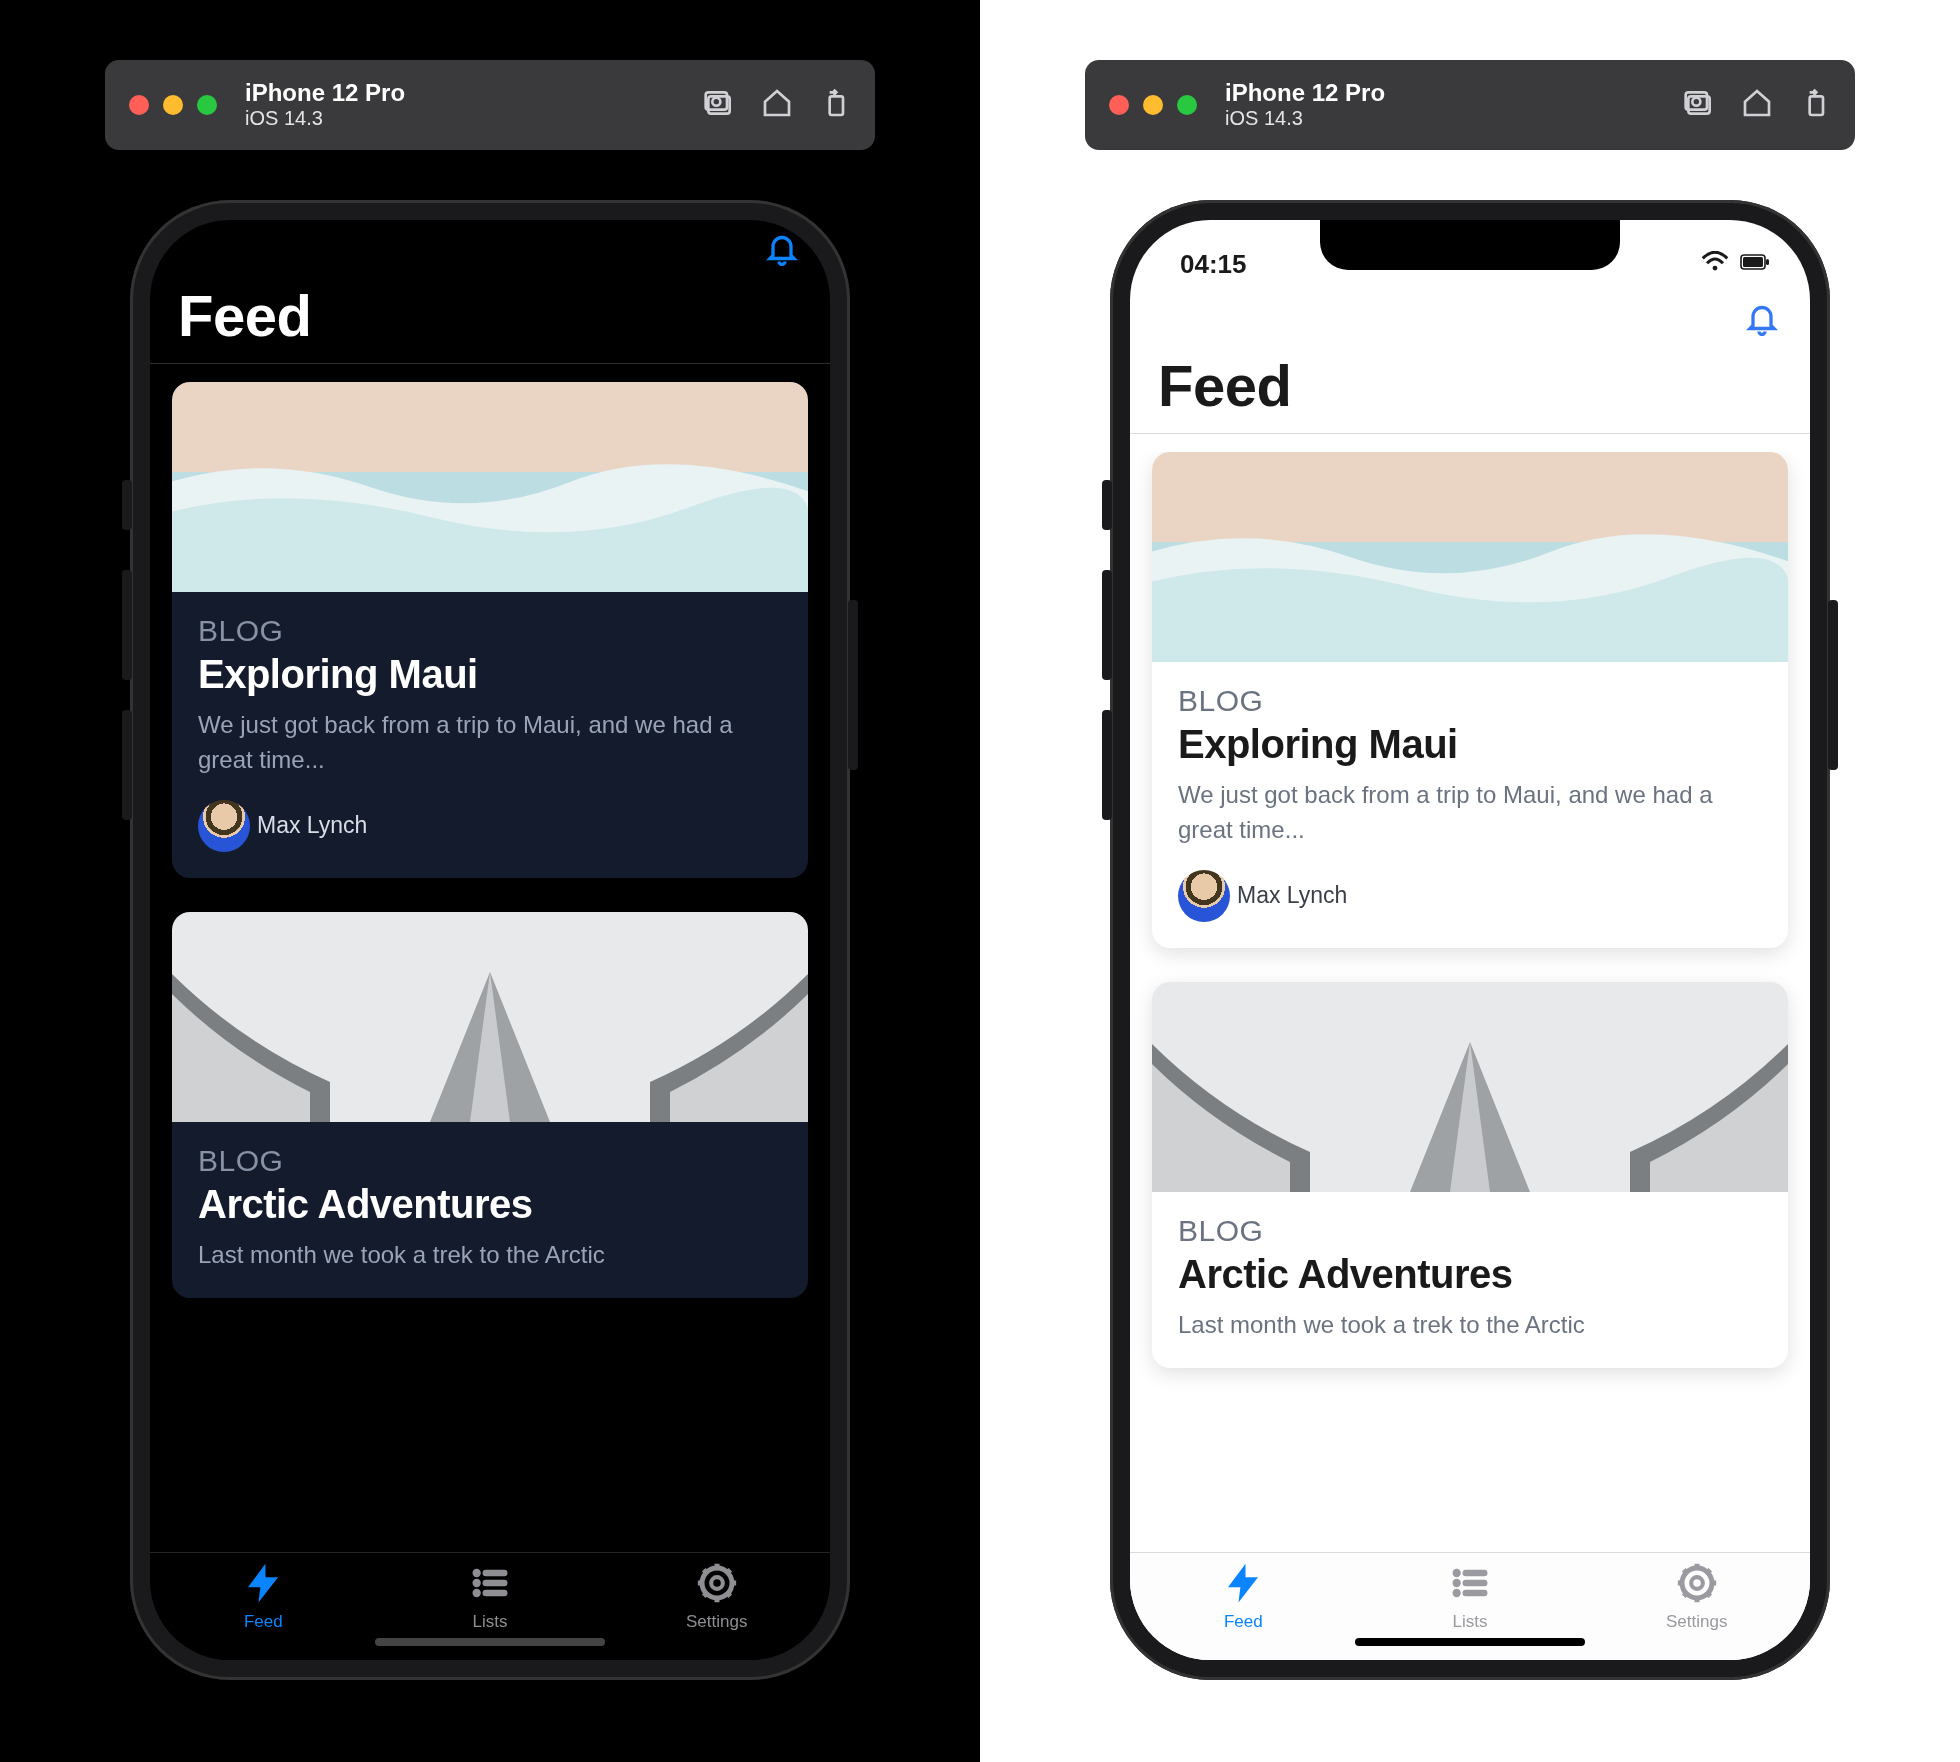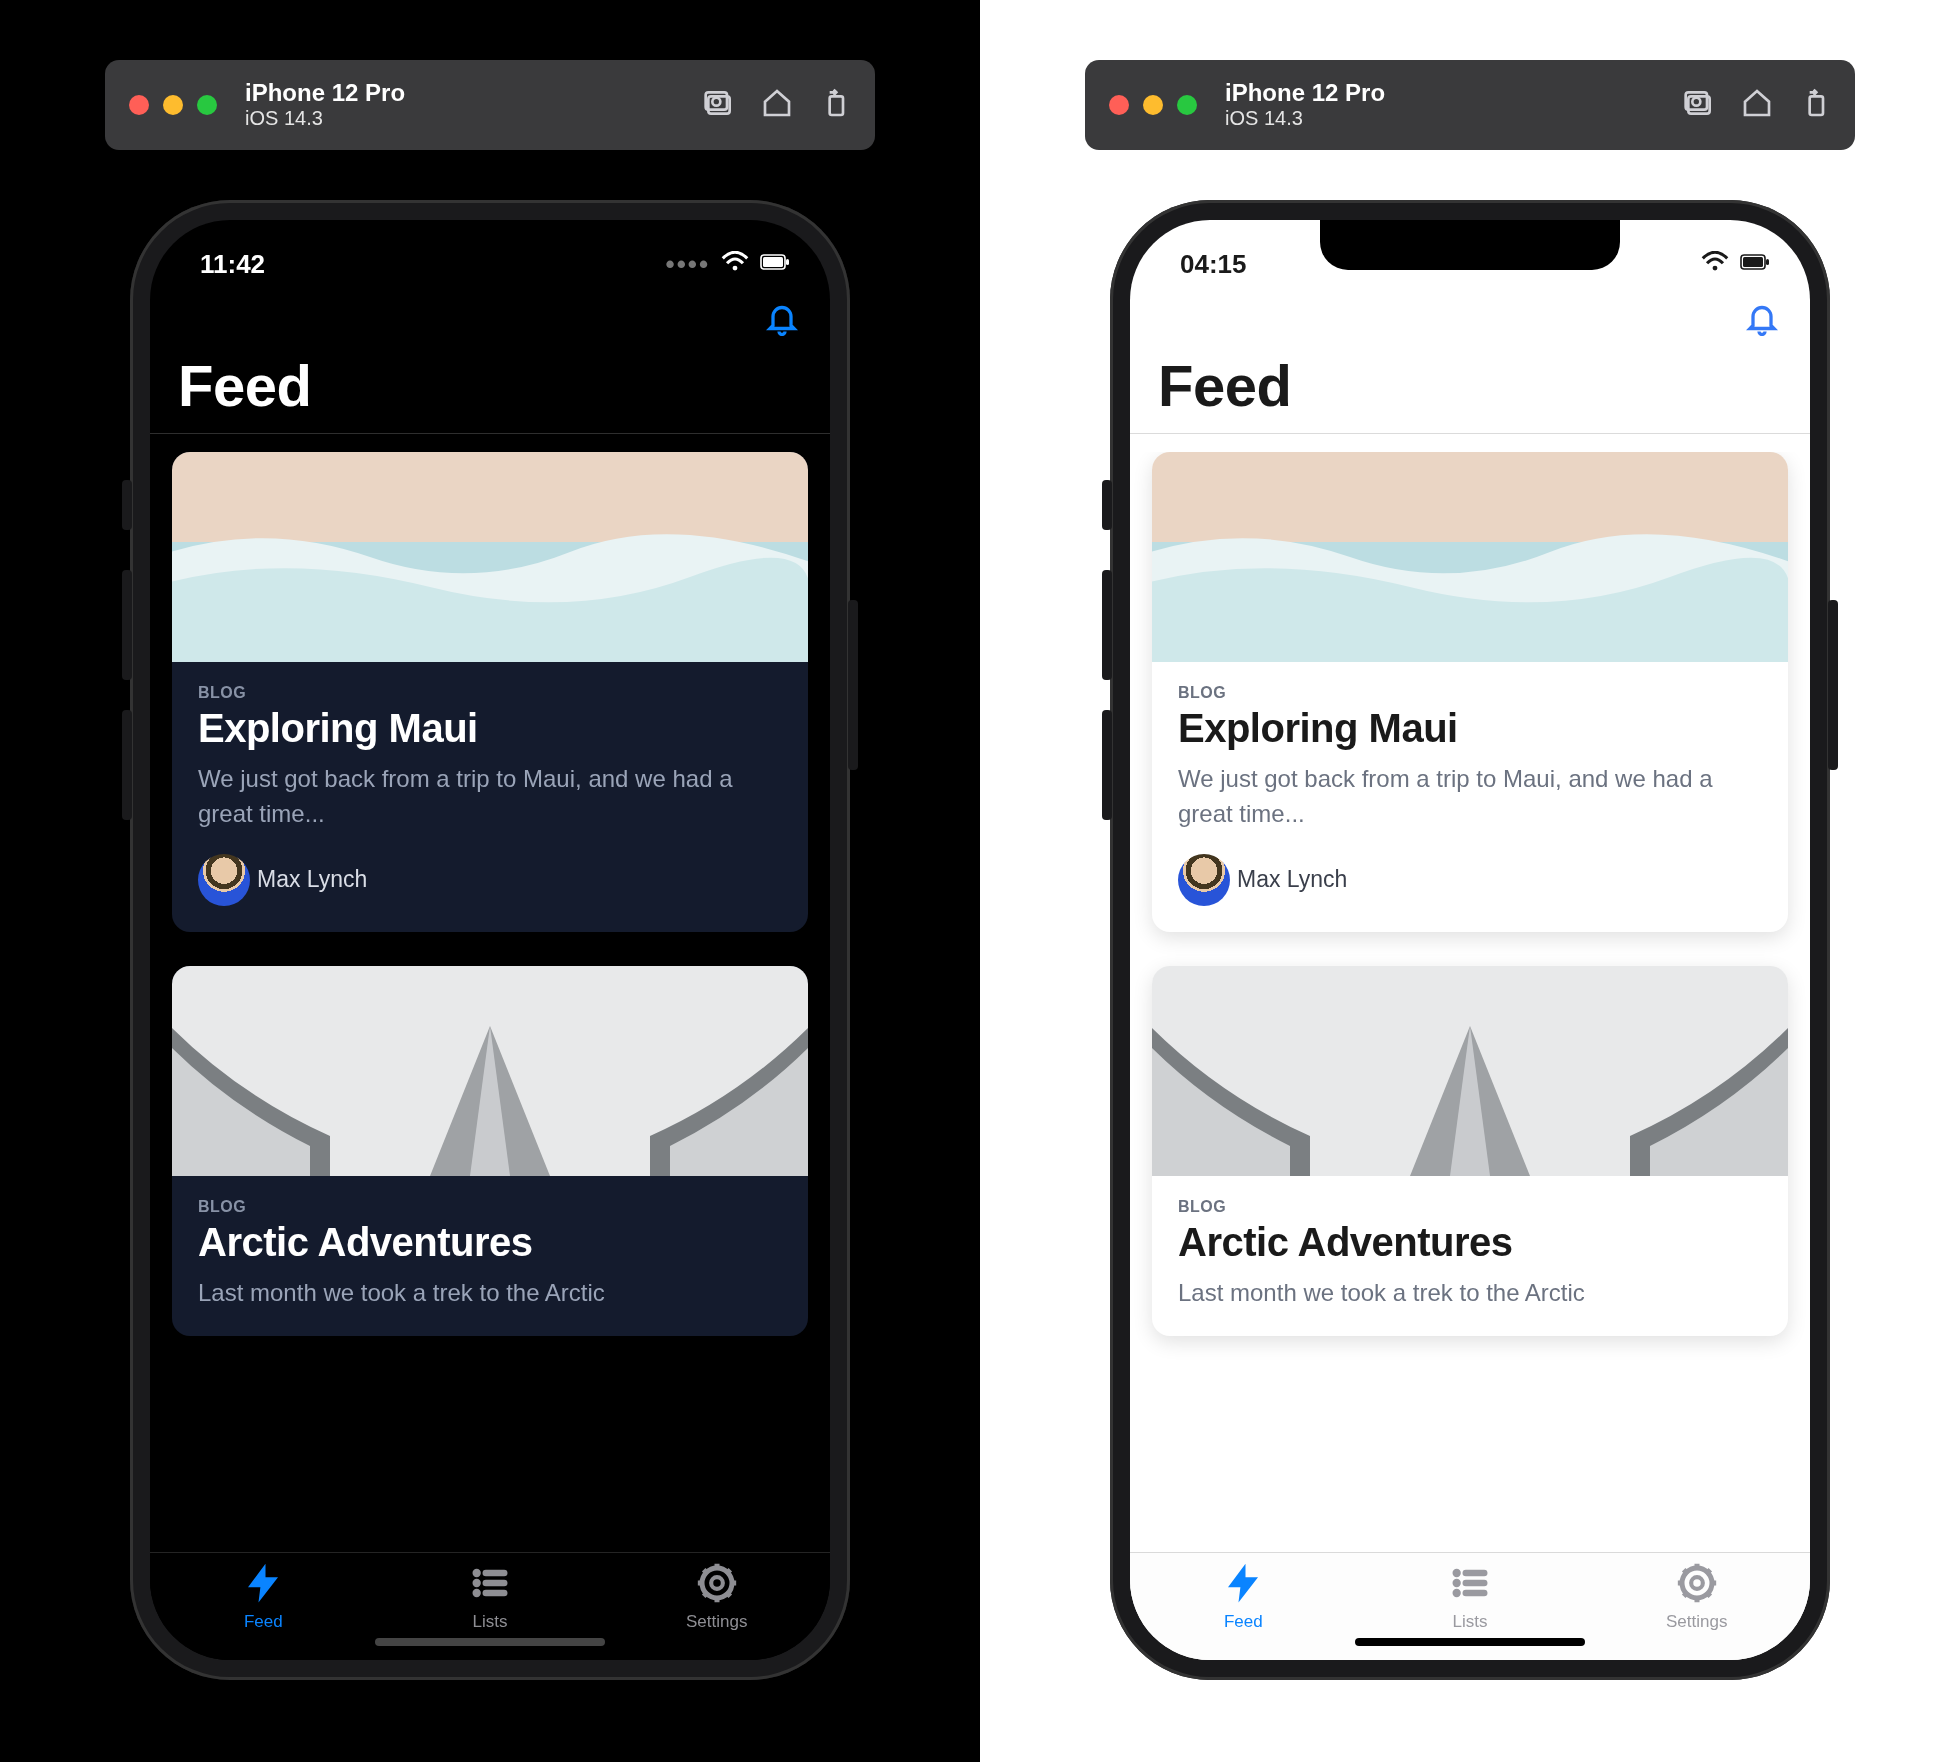--- a/index.html
+++ b/index.html
@@ -144,22 +144,22 @@
   .screen-light .card { background: #ffffff; box-shadow: 0 6px 20px rgba(0,0,0,0.12); }
 
   .card-img {
     width: 100%;
     height: 210px;
   }
   .beach-svg, .snow-svg { display: block; }
 
   .card-body { padding: 22px 26px 26px 26px; }
   .card-kicker {
-    font-size: 16px;
-    font-weight: 700;
+    font-size: 30px;
+    font-weight: 400;
     letter-spacing: 0.5px;
     text-transform: uppercase;
   }
   .screen-dark .card-kicker { color: #8892a6; }
   .screen-light .card-kicker { color: #6b7280; }
   .card-title {
     font-size: 40px;
     font-weight: 800;
     margin-top: 4px;
     letter-spacing: -0.5px;
@@ -262,40 +262,20 @@
 
   <div class="phone">
     <div class="side-btn sb1"></div>
     <div class="side-btn sb2"></div>
     <div class="side-btn sb3"></div>
     <div class="side-btn sb4"></div>
 
     <div class="screen screen-dark">
       <div class="notch"></div>
 
-      <div class="status-bar">
-        <span>11:42</span>
-        <span class="status-right">
-          <span style="letter-spacing:2px;color:#777">••••</span>
-          <span>
-            <svg viewBox="0 0 24 18">
-                <path d="M2 6 Q12 -4 22 6" fill="none" stroke="currentColor" stroke-width="2.5"></path>
-                <path d="M5.5 10 Q12 3 18.5 10" fill="none" stroke="currentColor" stroke-width="2.5"></path>
-                <circle cx="12" cy="14" r="2" fill="currentColor"></circle>
-              </svg>
-          </span>
-          <span>
-            <svg viewBox="0 0 30 16">
-                <rect x="1" y="1" width="24" height="14" rx="3" fill="none" stroke="currentColor" stroke-width="1.6"></rect>
-                <rect x="3" y="3" width="20" height="10" rx="1.5" fill="currentColor"></rect>
-                <rect x="26" y="5" width="3" height="6" rx="1.5" fill="currentColor"></rect>
-              </svg>
-          </span>
-        </span>
-      </div>
 
       <div class="nav-area">
         <span class="bell-icon">
           <svg viewBox="0 0 24 24">
               <path d="M6 17 V11 a6 6 0 0 1 12 0 V17 l2 2 H4 Z"></path>
               <path d="M10 21 a2 2 0 0 0 4 0"></path>
             </svg>
         </span>
       </div>
 

